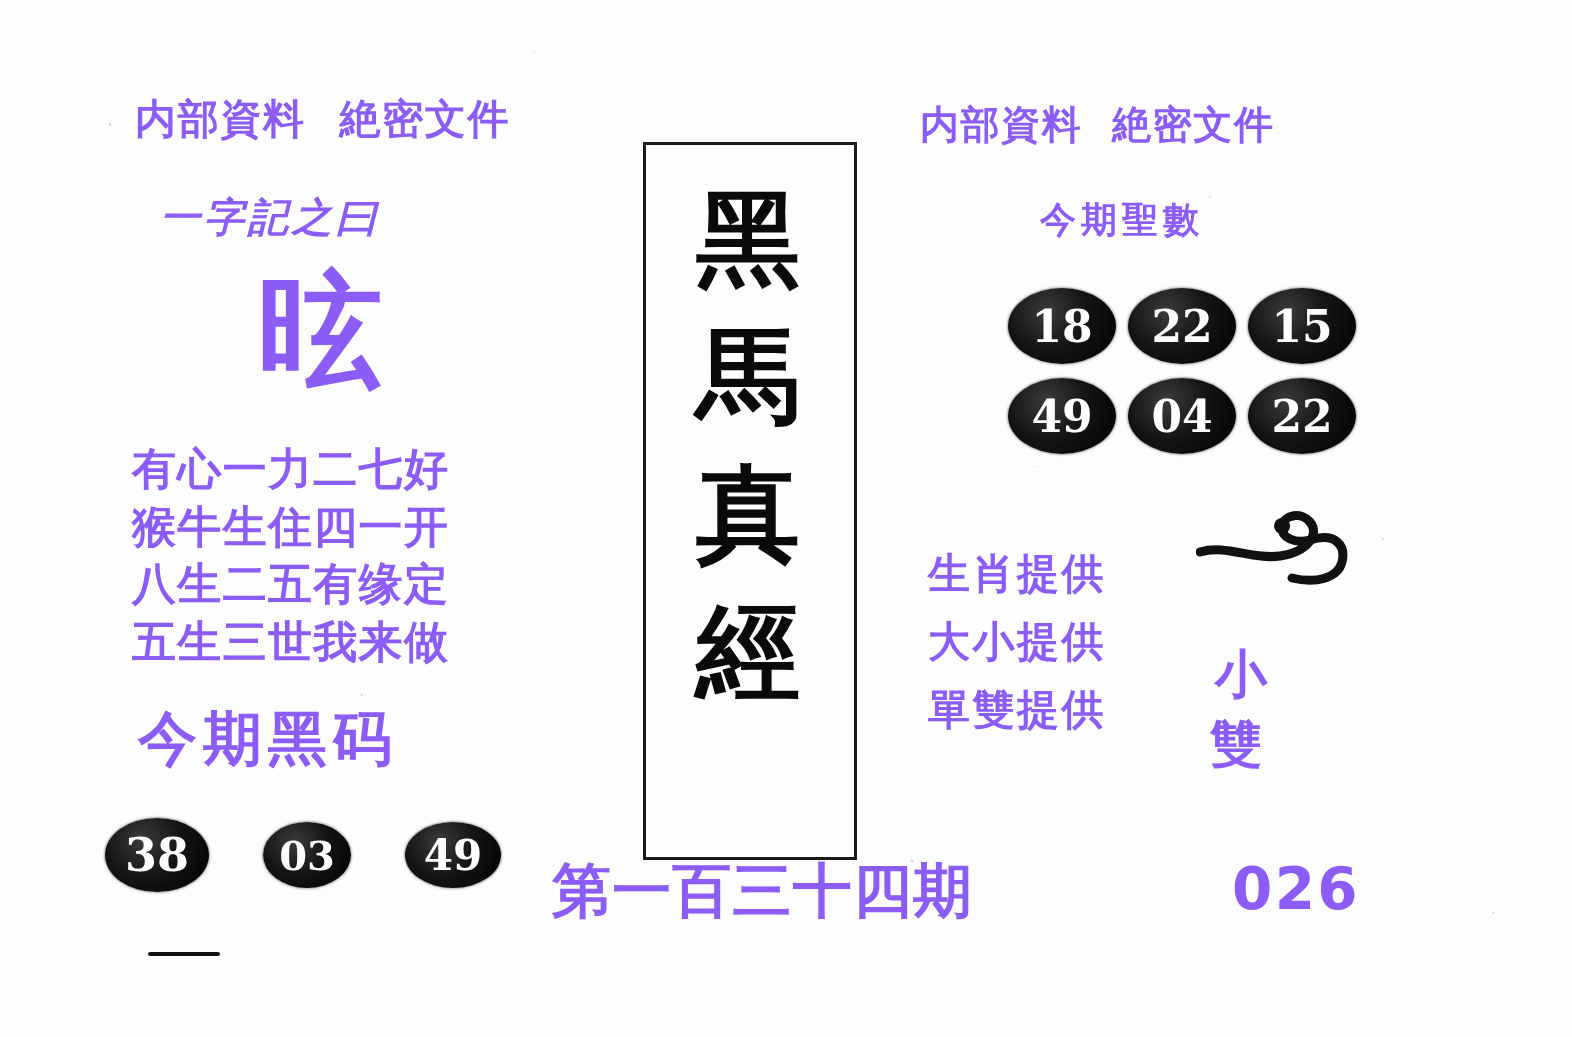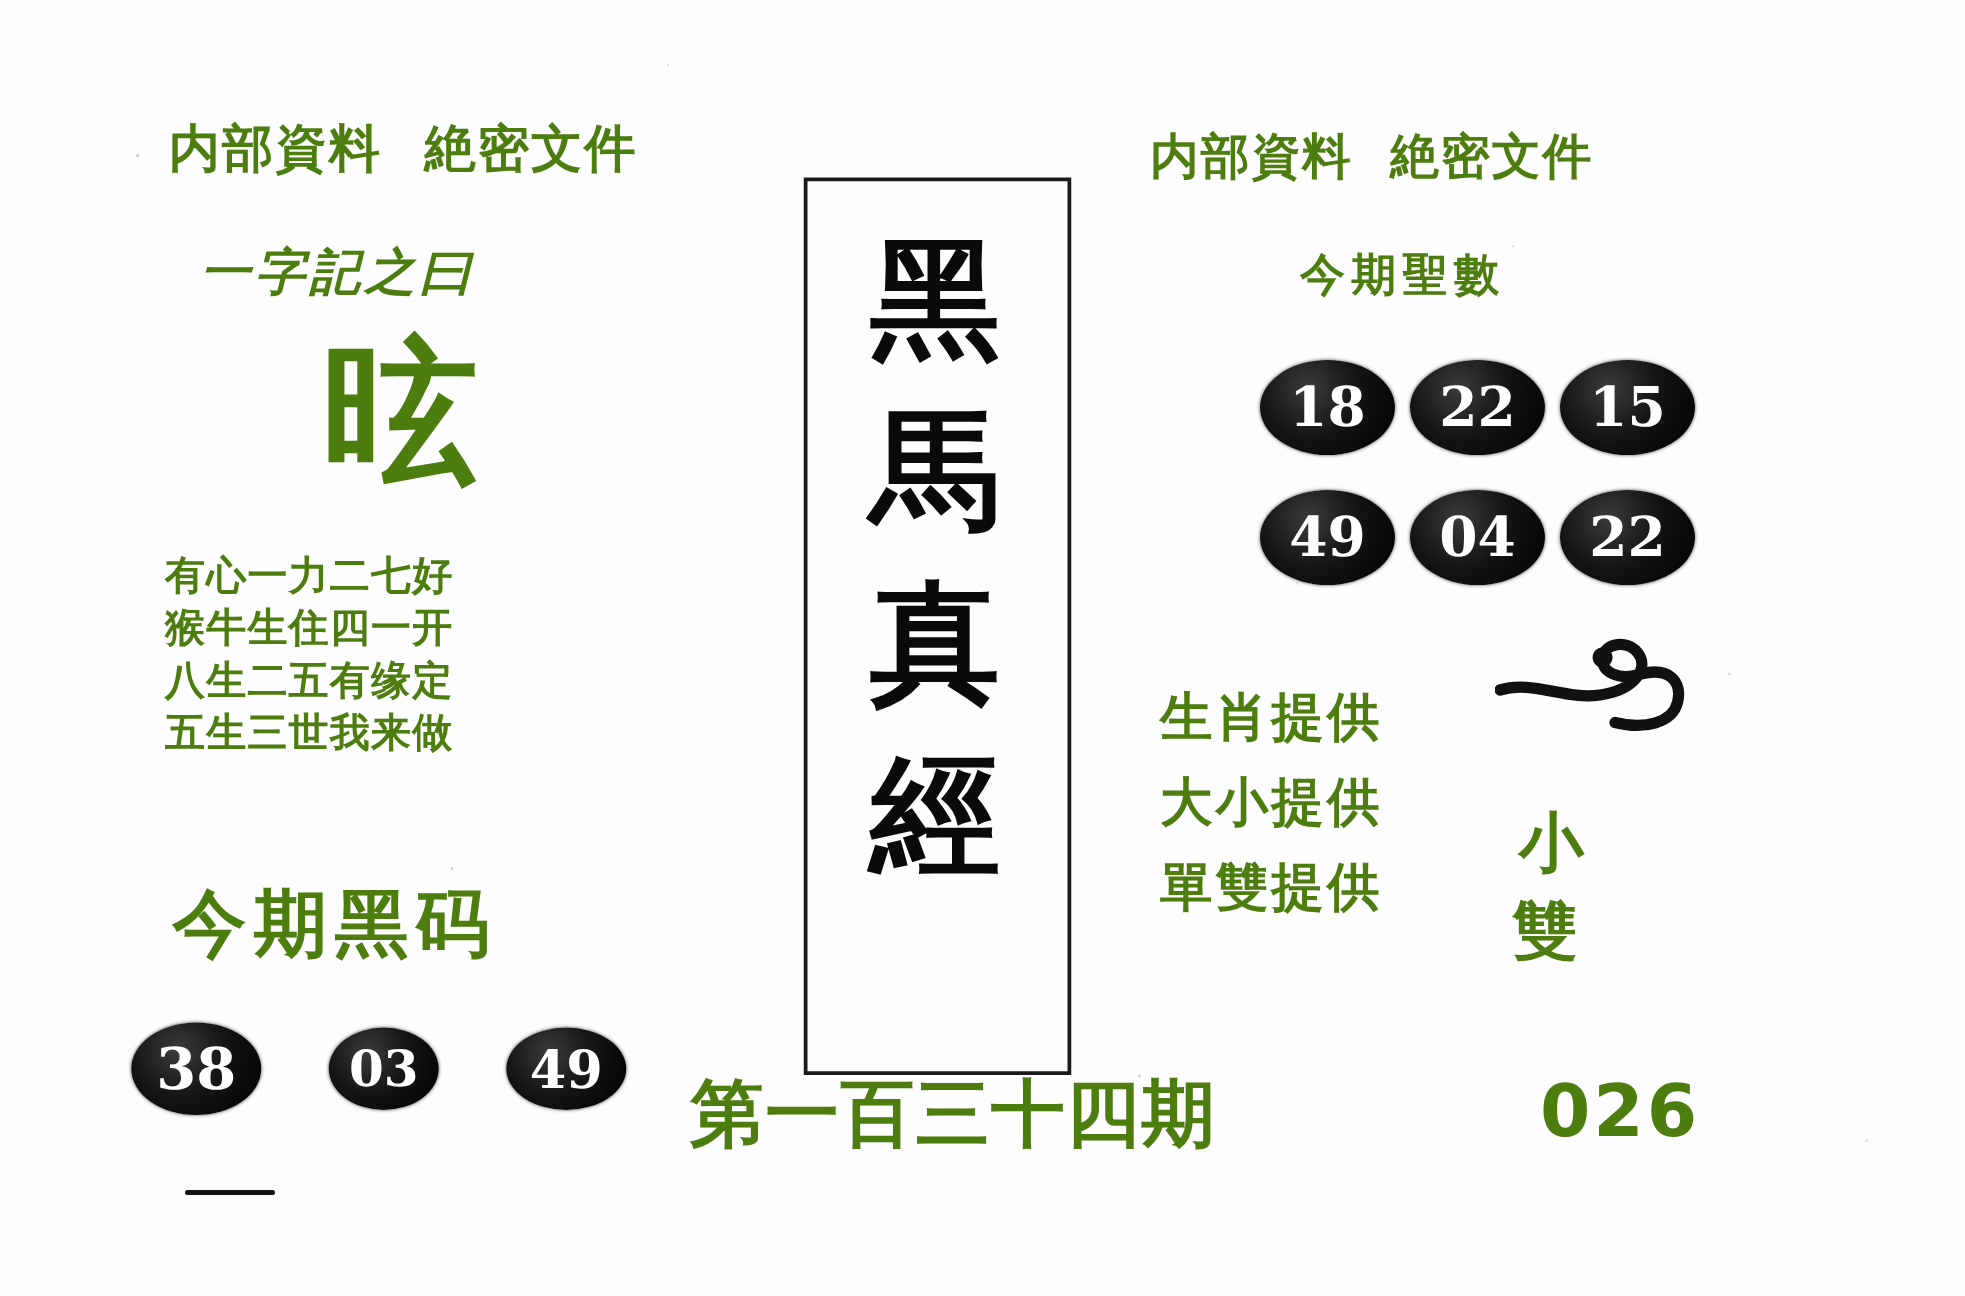--- a/index.html
+++ b/index.html
@@ -35,21 +35,21 @@
       radial-gradient(circle at 34% 5%, rgba(0,0,0,.20) 0 .9px, transparent 1.2px);
     opacity: .55;
   }
 
   .abs { position: absolute; }
 
   .hand {
     font-family: "DejaVu Sans", sans-serif;
     font-weight: 700;
     letter-spacing: .06em;
-    color: #4d7c0f;
+    color: #8b5cf6;
   }
 
   
   .header-left {
     left: 135px; top: 92px;
     font-size: 41px;
     letter-spacing: .04em;
   }
   .header-left .gap { display: inline-block; width: 34px; }
 
@@ -71,21 +71,21 @@
   .bigword {
     left: 258px; top: 268px;
     font-size: 124px;
     font-weight: 900;
     letter-spacing: .02em;
     line-height: 1;
   }
 
   .poem {
     left: 132px; top: 440px;
-    font-size: 32px;
+    font-size: 44px;
     line-height: 1.31;
     letter-spacing: .03em;
   }
 
   .blackcode-label {
     left: 138px; top: 700px;
     font-size: 59px;
     letter-spacing: .10em;
   }
 
@@ -154,21 +154,21 @@
   .sacred-label {
     left: 1040px; top: 196px;
     font-size: 36px;
     letter-spacing: .14em;
   }
 
   .sacred-grid {
     left: 1008px; top: 288px;
     display: flex;
     flex-direction: column;
-    gap: 28px;
+    gap: 14px;
   }
   .sacred-row {
     display: flex;
     gap: 12px;
   }
   .ball.r {
     width: 108px; height: 76px;
     font-size: 44px;
   }
 

